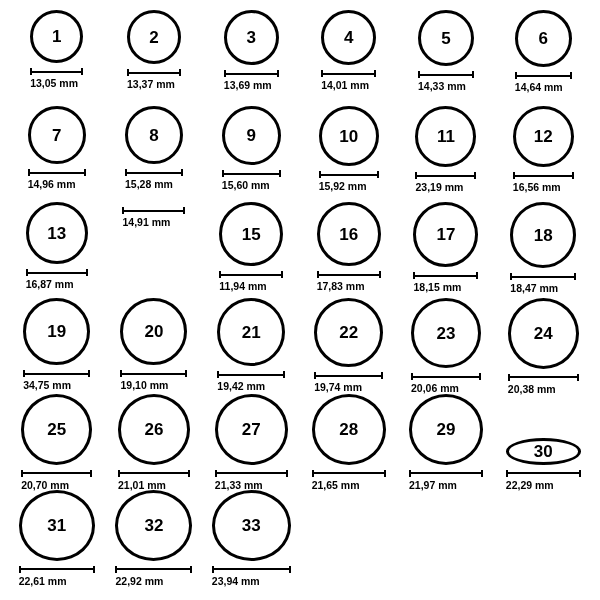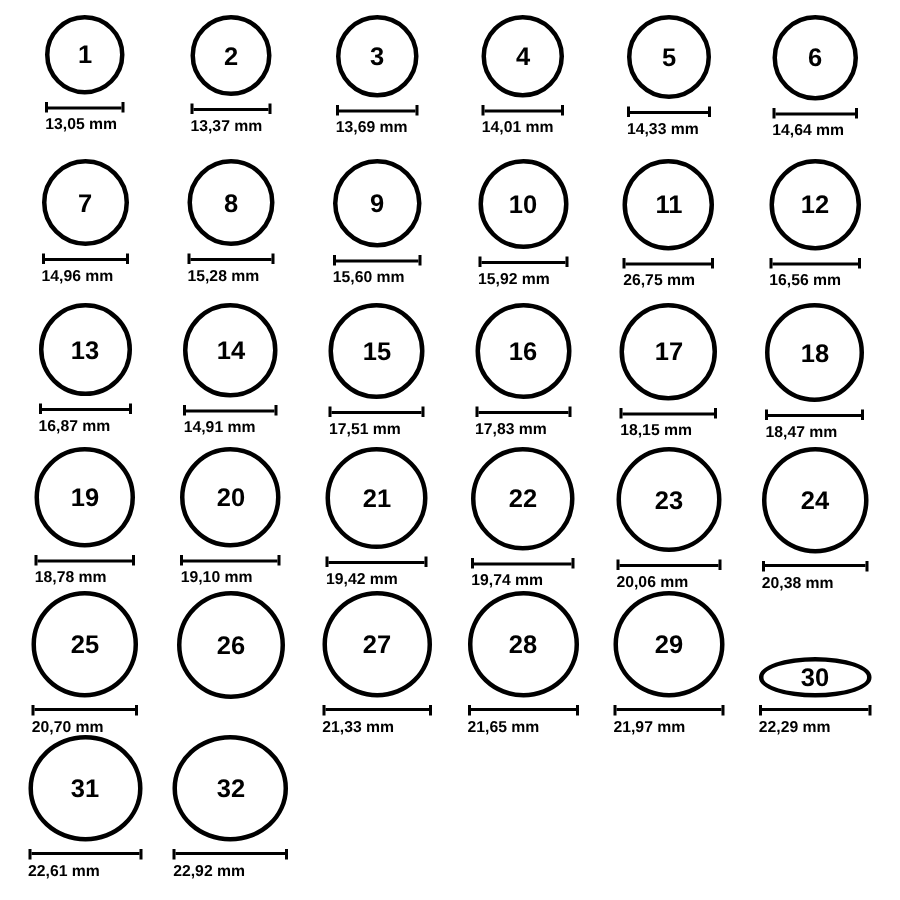--- a/index.html
+++ b/index.html
@@ -175,21 +175,21 @@
           <div class="bar" style="width: 60px;"></div>
           <div class="mm">15,92 mm</div>
         </div>
       </div>
       <div class="cell">
         <div class="ring" style="width: 61px; height: 61px;">
           <span class="ring-label">11</span>
         </div>
         <div class="measure">
           <div class="bar" style="width: 61px;"></div>
-          <div class="mm">26,75 mm</div>
+          <div class="mm">23,19 mm</div>
         </div>
       </div>
       <div class="cell">
         <div class="ring" style="width: 61px; height: 61px;">
           <span class="ring-label">12</span>
         </div>
         <div class="measure">
           <div class="bar" style="width: 61px;"></div>
           <div class="mm">16,56 mm</div>
         </div>
@@ -197,35 +197,32 @@
       <div class="cell">
         <div class="ring" style="width: 62px; height: 62px;">
           <span class="ring-label">13</span>
         </div>
         <div class="measure">
           <div class="bar" style="width: 62px;"></div>
           <div class="mm">16,87 mm</div>
         </div>
       </div>
       <div class="cell">
-        <div class="ring" style="width: 63px; height: 63px;">
-          <span class="ring-label">14</span>
-        </div>
         <div class="measure">
           <div class="bar" style="width: 63px;"></div>
           <div class="mm">14,91 mm</div>
         </div>
       </div>
       <div class="cell">
         <div class="ring" style="width: 64px; height: 64px;">
           <span class="ring-label">15</span>
         </div>
         <div class="measure">
           <div class="bar" style="width: 64px;"></div>
-          <div class="mm">17,51 mm</div>
+          <div class="mm">11,94 mm</div>
         </div>
       </div>
       <div class="cell">
         <div class="ring" style="width: 64px; height: 64px;">
           <span class="ring-label">16</span>
         </div>
         <div class="measure">
           <div class="bar" style="width: 64px;"></div>
           <div class="mm">17,83 mm</div>
         </div>
@@ -247,21 +244,21 @@
           <div class="bar" style="width: 66px;"></div>
           <div class="mm">18,47 mm</div>
         </div>
       </div>
       <div class="cell">
         <div class="ring" style="width: 67px; height: 67px;">
           <span class="ring-label">19</span>
         </div>
         <div class="measure">
           <div class="bar" style="width: 67px;"></div>
-          <div class="mm">18,78 mm</div>
+          <div class="mm">34,75 mm</div>
         </div>
       </div>
       <div class="cell">
         <div class="ring" style="width: 67px; height: 67px;">
           <span class="ring-label">20</span>
         </div>
         <div class="measure">
           <div class="bar" style="width: 67px;"></div>
           <div class="mm">19,10 mm</div>
         </div>
@@ -308,20 +305,24 @@
         </div>
         <div class="measure">
           <div class="bar" style="width: 71px;"></div>
           <div class="mm">20,70 mm</div>
         </div>
       </div>
       <div class="cell">
         <div class="ring" style="width: 72px; height: 72px;">
           <span class="ring-label">26</span>
         </div>
+        <div class="measure">
+          <div class="bar" style="width: 72px;"></div>
+          <div class="mm">21,01 mm</div>
+        </div>
       </div>
       <div class="cell">
         <div class="ring" style="width: 73px; height: 73px;">
           <span class="ring-label">27</span>
         </div>
         <div class="measure">
           <div class="bar" style="width: 73px;"></div>
           <div class="mm">21,33 mm</div>
         </div>
       </div>
@@ -361,19 +362,28 @@
           <div class="mm">22,61 mm</div>
         </div>
       </div>
       <div class="cell">
         <div class="ring" style="width: 77px; height: 77px;">
           <span class="ring-label">32</span>
         </div>
         <div class="measure">
           <div class="bar" style="width: 77px;"></div>
           <div class="mm">22,92 mm</div>
+        </div>
+      </div>
+      <div class="cell">
+        <div class="ring" style="width: 79px; height: 79px;">
+          <span class="ring-label">33</span>
+        </div>
+        <div class="measure">
+          <div class="bar" style="width: 79px;"></div>
+          <div class="mm">23,94 mm</div>
         </div>
       </div>
       <div class="cell empty"></div>
       <div class="cell empty"></div>
       <div class="cell empty"></div>
     </div>
 </div>
 
 </body></html>

